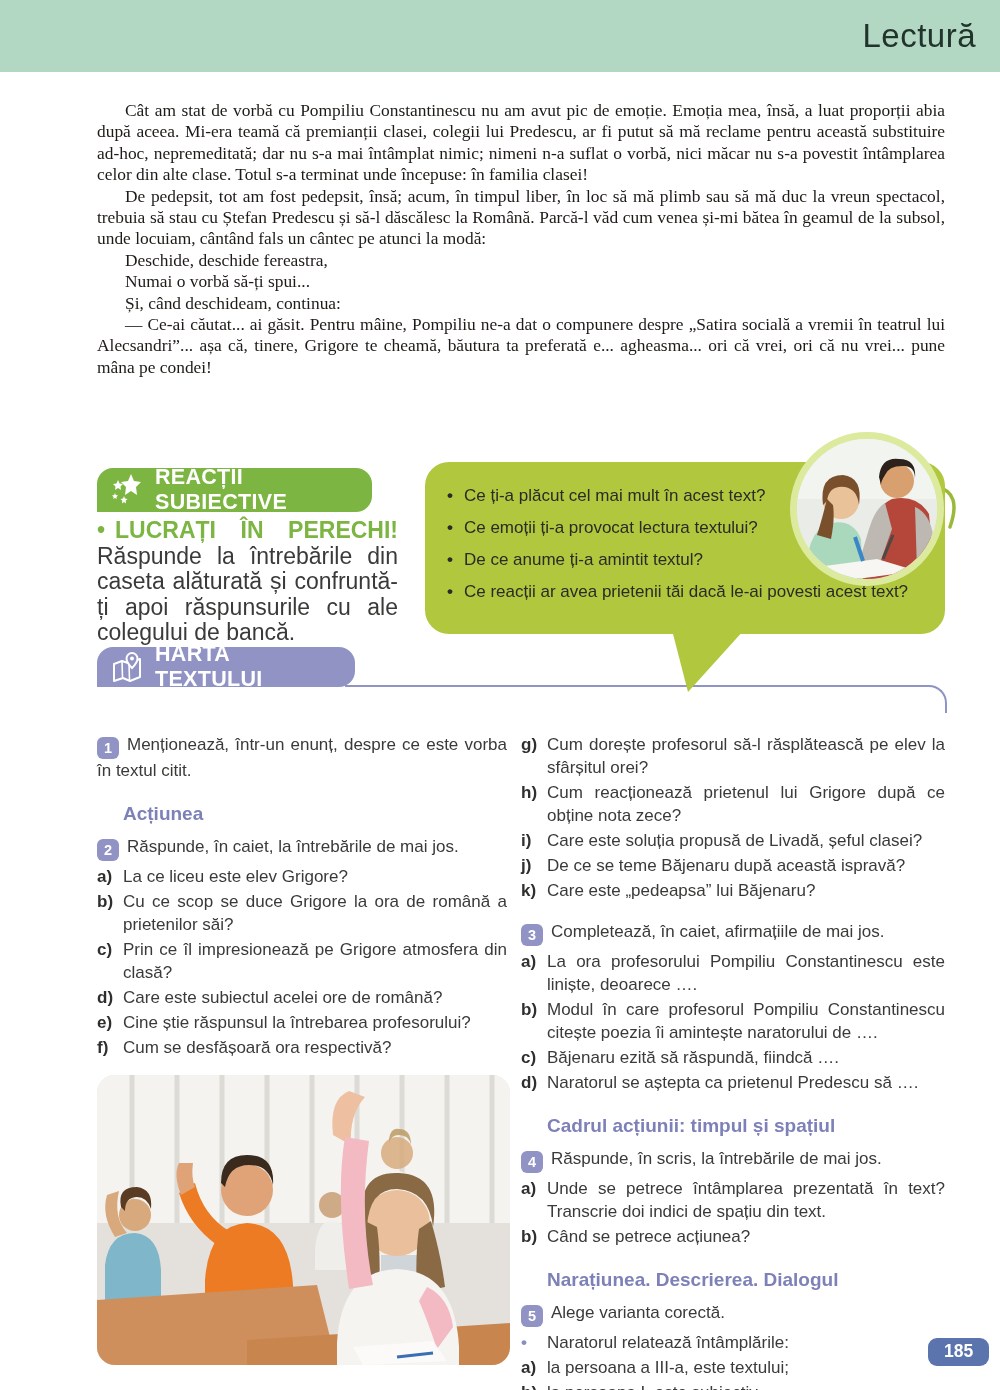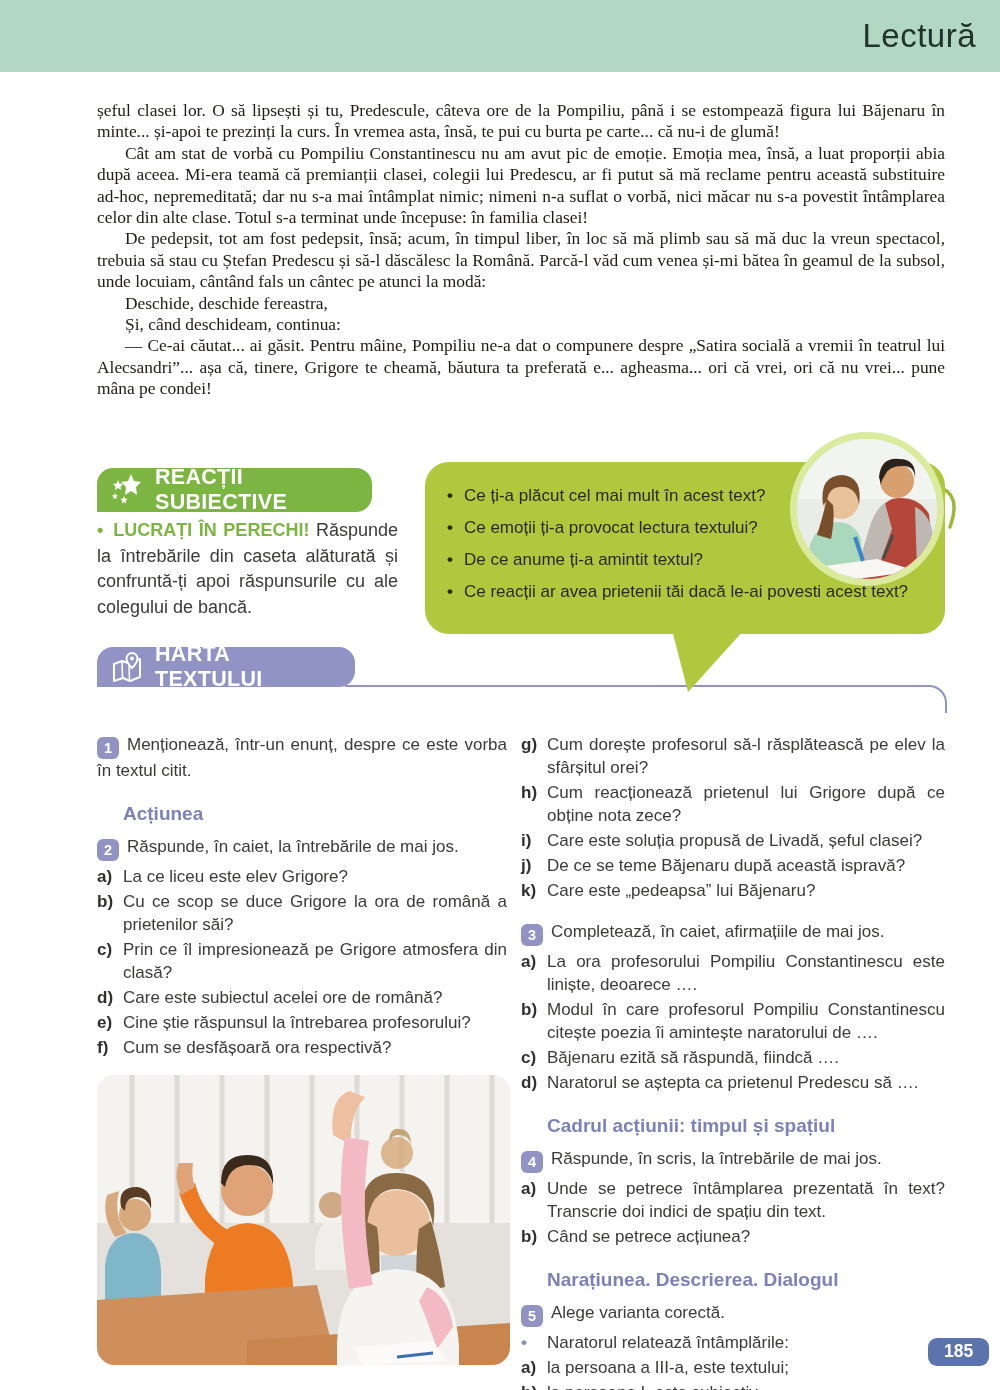--- a/index.html
+++ b/index.html
@@ -29,21 +29,21 @@
   .tab {
     position:absolute; display:flex; align-items:center; gap:10px;
     color:#ffffff; font-weight:bold; font-size:21.5px; letter-spacing:0.3px;
     padding:0 20px 0 14px; height:44px; border-radius:16px 16px 16px 0;
   }
   .tab-green { left:97px; top:468px; background:#7cb542; width:241px; }
   .tab-purple { left:97px; top:647px; background:#9093c4; width:224px; height:40px; font-size:21.5px; }
   .tab .icon-box { display:flex; align-items:center; justify-content:center; }
   .pair-work {
     position:absolute; left:97px; top:518px; width:301px; margin:0;
-    font-size:18px; line-height:25.5px; color:#3a3a38; text-align:justify;
+    font-size:23px; line-height:25.5px; color:#3a3a38; text-align:justify;
   }
   .green-bullet { color:#7cb542; font-weight:bold; margin-right:10px; }
   .green-lead { color:#7cb542; font-weight:bold; }
   
   .bubble {
     position:absolute; left:425px; top:462px; width:520px; height:172px;
     background:#b1c73e; border-radius:24px; box-sizing:border-box;
     padding:20px 22px 0 22px; z-index:3;
   }
   .bubble p {
@@ -102,24 +102,24 @@
 </head>
 <body>
 
 <div class="page">
 
   <header class="banner">
     <span class="banner-title">Lectură</span>
   </header>
 
   <section class="reading">
-    <p>șeful clasei lor. O să lipsești și tu, Predescule, câteva ore de la Pompiliu, până i se estompează figura lui Băjenaru în minte... și-apoi te prezinți la curs. În vremea asta, însă, te pui cu burta pe carte... că nu-i de glumă!</p>
     <p class="indent">Cât am stat de vorbă cu Pompiliu Constantinescu nu am avut pic de emoție. Emoția mea, însă, a luat proporții abia după aceea. Mi-era teamă că premianții clasei, colegii lui Predescu, ar fi putut să mă reclame pentru această substituire ad-hoc, nepremeditată; dar nu s-a mai întâmplat nimic; nimeni n-a suflat o vorbă, nici măcar nu s-a povestit întâmplarea celor din alte clase. Totul s-a terminat unde începuse: în familia clasei!</p>
     <p class="indent">De pedepsit, tot am fost pedepsit, însă; acum, în timpul liber, în loc să mă plimb sau să mă duc la vreun spectacol, trebuia să stau cu Ștefan Predescu și să-l dăscălesc la Română. Parcă-l văd cum venea și-mi bătea în geamul de la subsol, unde locuiam, cântând fals un cântec pe atunci la modă:</p>
     <p class="verse">Deschide, deschide fereastra,</p>
+    <p class="verse">Numai o vorbă să-ți spui...</p>
     <p class="indent">Și, când deschideam, continua:</p>
     <p class="indent">— Ce-ai căutat... ai găsit. Pentru mâine, Pompiliu ne-a dat o compunere despre „Satira socială a vremii în teatrul lui Alecsandri”... așa că, tinere, Grigore te cheamă, băutura ta preferată e... agheasma... ori că vrei, ori că nu vrei... pune mâna pe condei!</p>
   </section>
 
   <div class="tab tab-green">
     <span class="icon-box">
       <svg width="34" height="32" viewBox="0 0 34 32" fill="#ffffff" xmlns="http://www.w3.org/2000/svg">
         <polygon points="20,0 23,7 30,8 25,13 26,21 20,17 14,21 15,13 10,8 17,7"></polygon>
         <polygon points="7,6 8.5,9.5 12,10 9.5,12.5 10,16 7,14 4,16 4.5,12.5 2,10 5.5,9.5"></polygon>
         <polygon points="13,22 14,24.5 16.5,25 14.7,26.8 15,29.5 13,28 11,29.5 11.3,26.8 9.5,25 12,24.5"></polygon>

